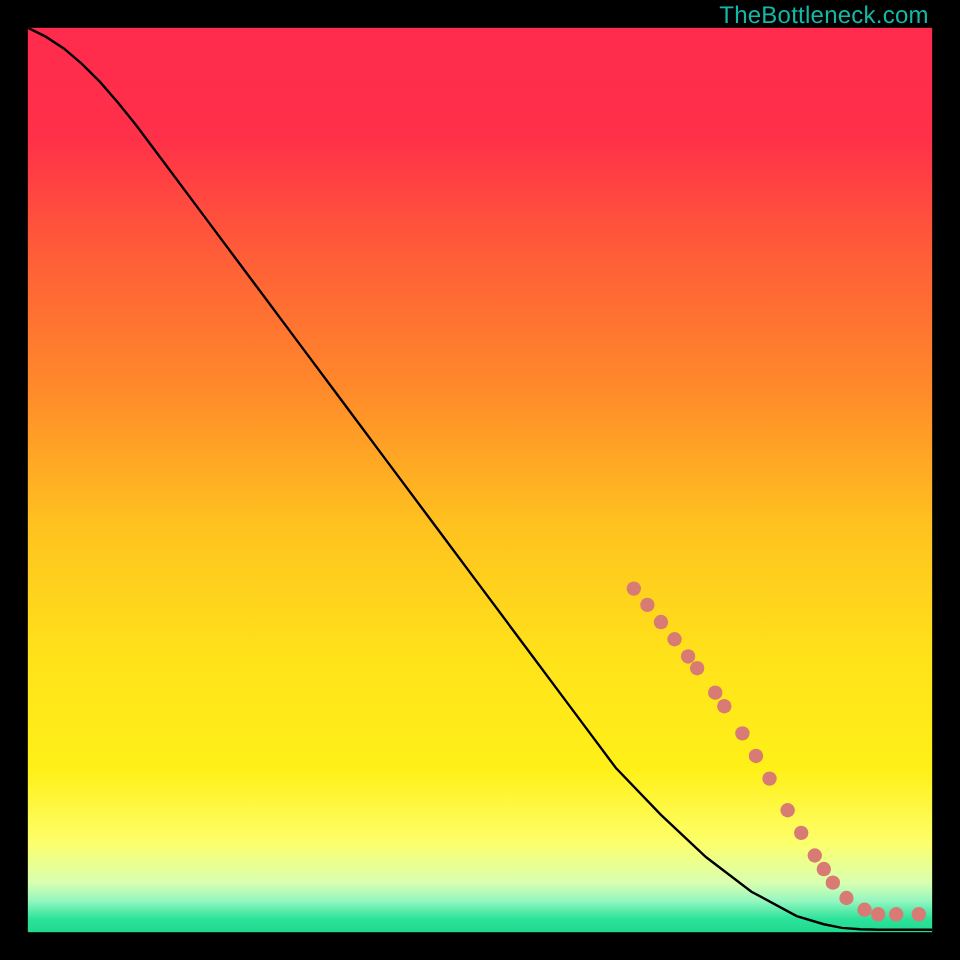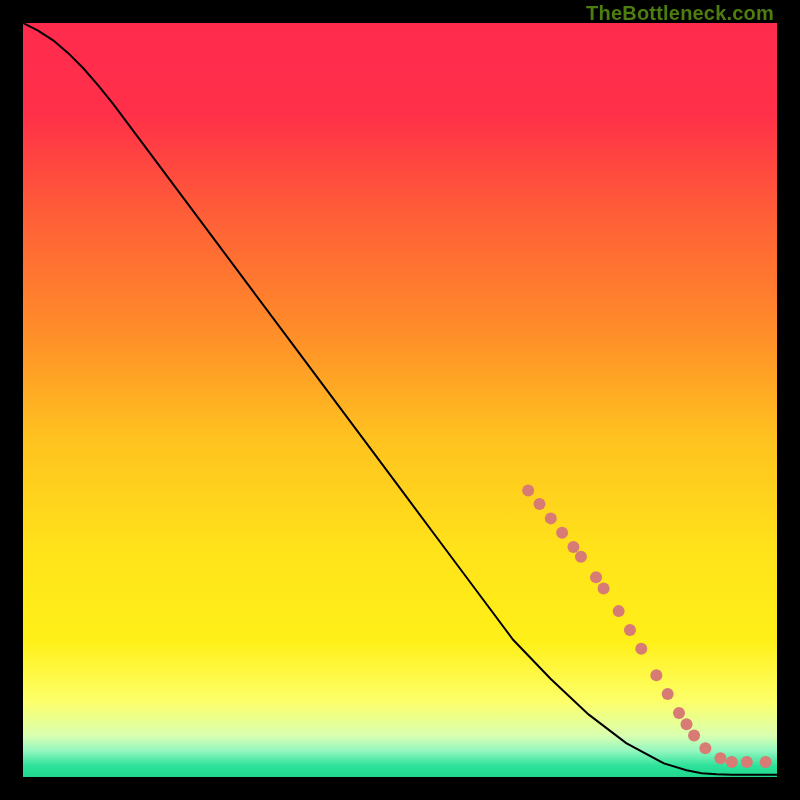--- a/index.html
+++ b/index.html
@@ -23,23 +23,23 @@
     position: absolute;
     left: 0;
     top: 0;
     width: 754px;
     height: 754px;
   }
   .watermark {
     position: absolute;
     top: 2px;
     right: 26px;
-    color: #4d7c0f;
+    color: #14b8a6;
     font-size: 20px;
-    font-weight: 700;
+    font-weight: 400;
     letter-spacing: 0.2px;
   }
 </style>
 </head>
 <body>
 
 <div class="frame">
   <svg class="plot" viewBox="0 0 754 754">
     <defs>
       <linearGradient id="bg-grad" x1="0" y1="0" x2="0" y2="1">

